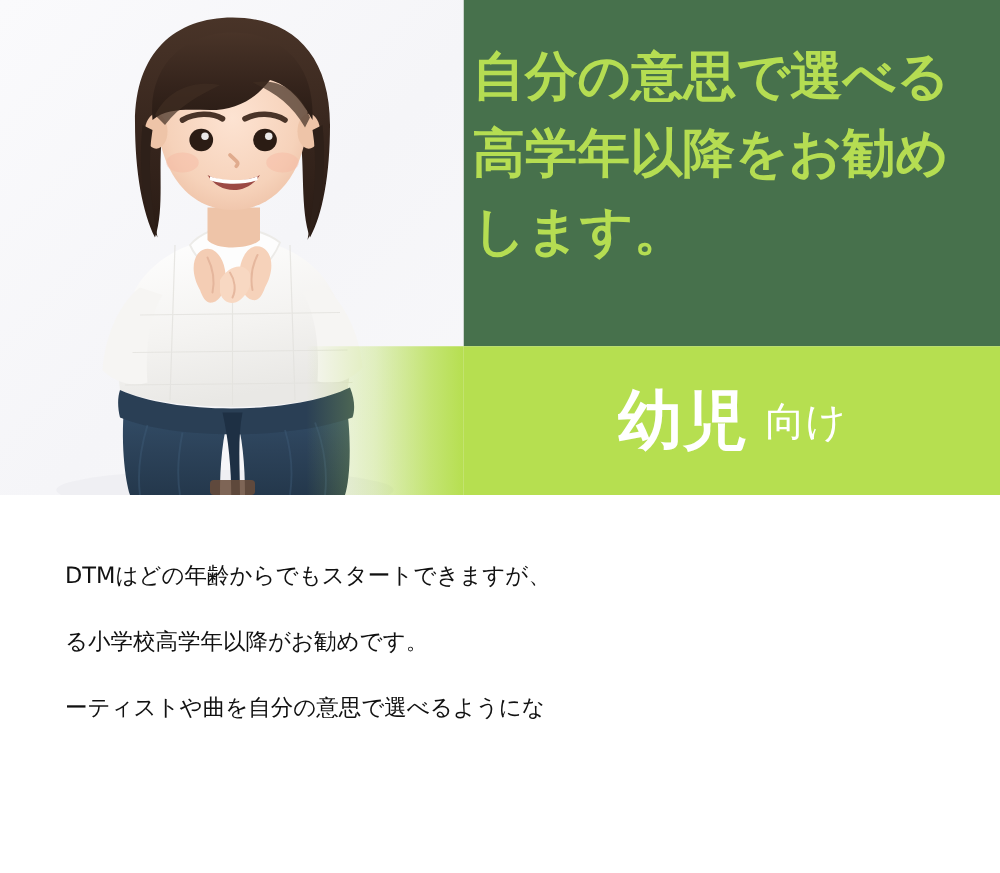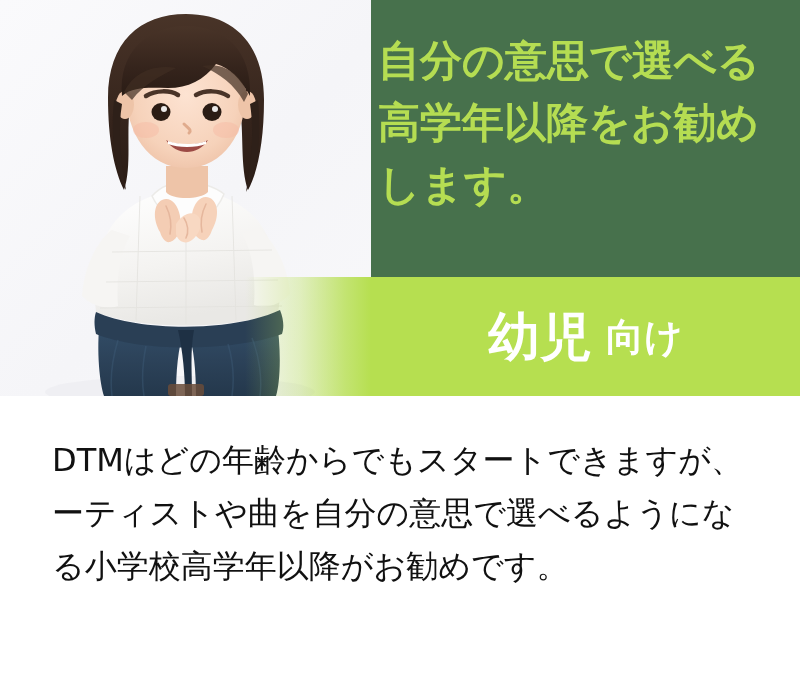--- a/index.html
+++ b/index.html
@@ -110,33 +110,33 @@
     justify-content: center;
     color: #ffffff;
     white-space: nowrap;
   }
   .badge-main {
     font-size: 52px;
     font-weight: bold;
     line-height: 1;
   }
   .badge-sub {
-    font-size: 38px;
-    font-weight: bold;
+    font-size: 32px;
+    font-weight: normal;
     line-height: 1;
     margin-left: 14px;
   }
 
   
   .body-copy {
     position: absolute;
     left: 52px;
     top: 434px;
     width: 710px;
-    font-size: 32px;
+    font-size: 18px;
     line-height: 53px;
     color: #111111;
     letter-spacing: 0px;
     white-space: nowrap;
   }
   .body-copy .bd-line { display: block; }
 </style>
 </head>
 <body>
 
@@ -289,17 +289,17 @@
       <div class="badge-text">
         <span class="badge-main">幼児</span>
         <span class="badge-sub">向け</span>
       </div>
     </div>
 
   </div>
 
   <div class="body-copy">
     <span class="bd-line">DTMはどの年齢からでもスタートできますが、</span>
+    <span class="bd-line">る小学校高学年以降がお勧めです。</span>
     <span class="bd-line">ーティストや曲を自分の意思で選べるようにな</span>
-    <span class="bd-line">る小学校高学年以降がお勧めです。</span>
   </div>
 
 </div>
 
 </body></html>

